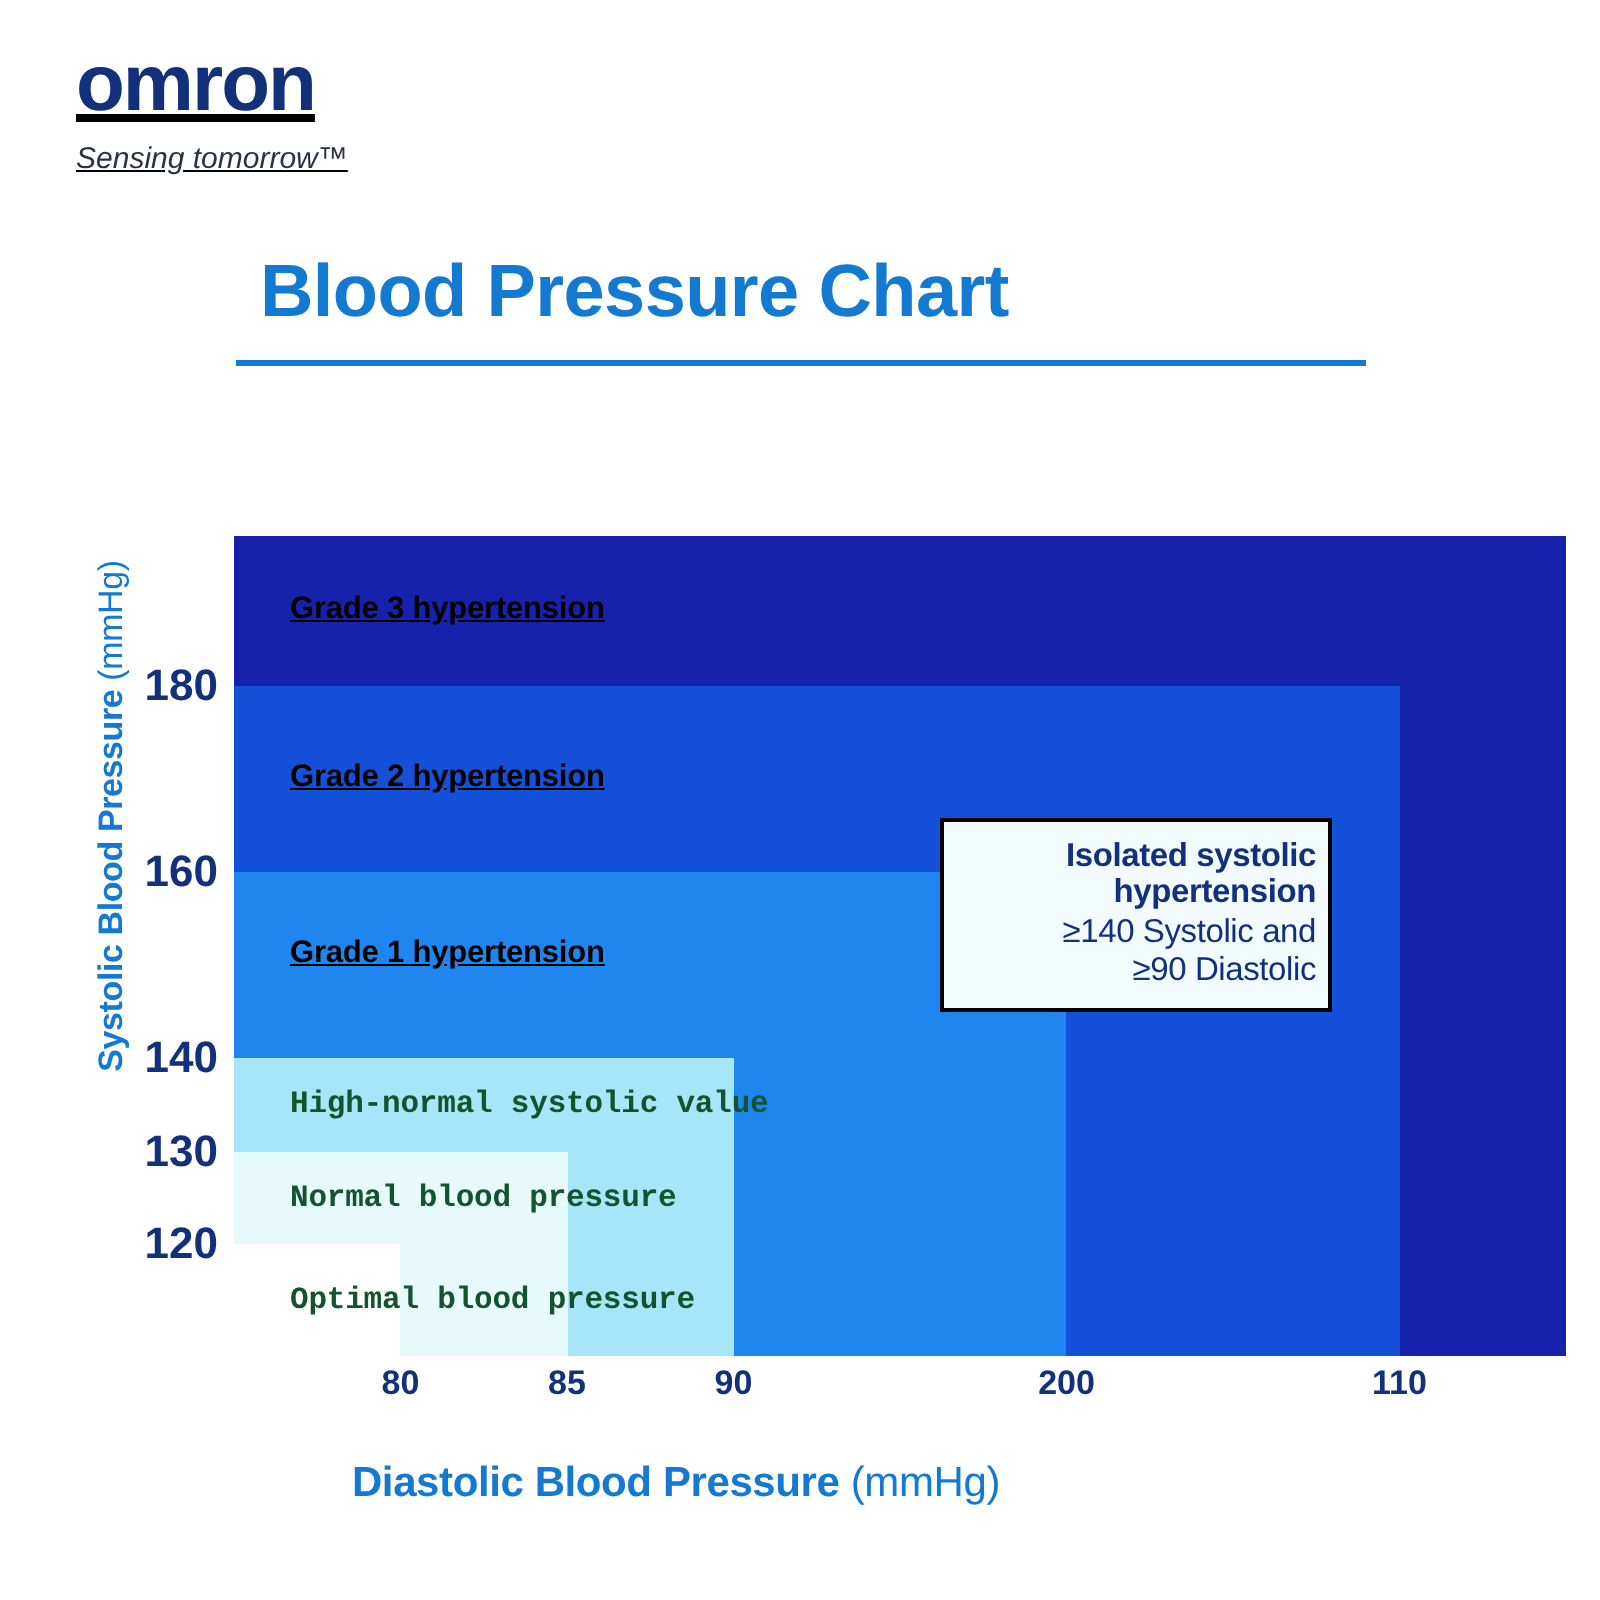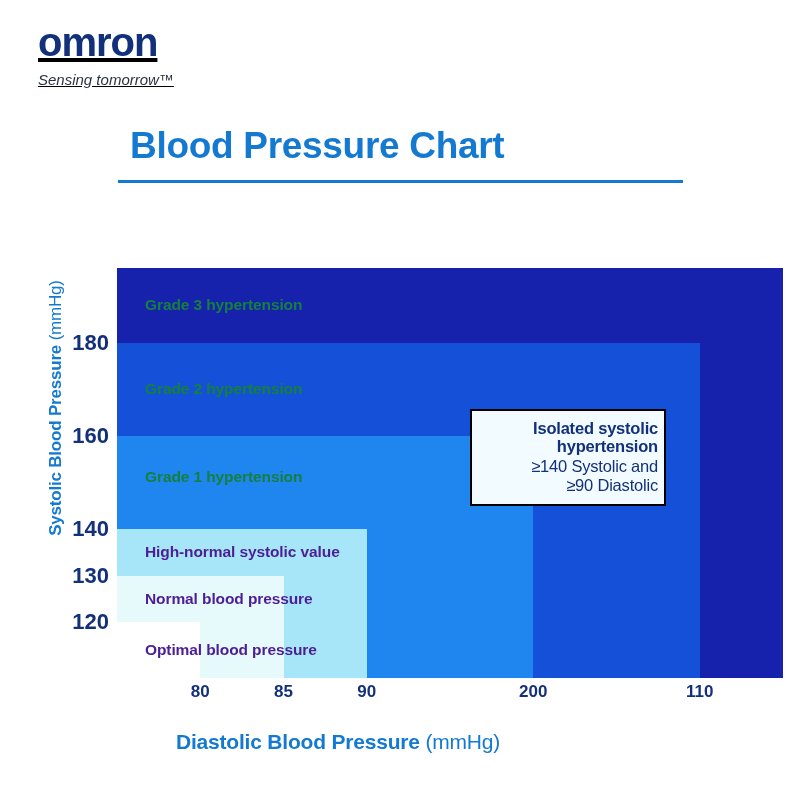--- a/index.html
+++ b/index.html
@@ -81,22 +81,22 @@
   }
 
   .band-label {
     position: absolute;
     left: 28px;
     font-size: 15.5px;
     font-weight: bold;
     white-space: nowrap;
     letter-spacing: -0.1px;
   }
-  .band-label.on-dark { color: #15803d; }
-  .band-label.on-light { color: #4c1d95; }
+  .band-label.on-dark { color: #000000; text-decoration: underline; }
+  .band-label.on-light { color: #14532d; font-family: Liberation Mono, monospace; }
 
   
   .ytick {
     position: absolute;
     right: 0;
     width: 60px;
     text-align: right;
     font-size: 22px;
     font-weight: bold;
     color: #13307a;

